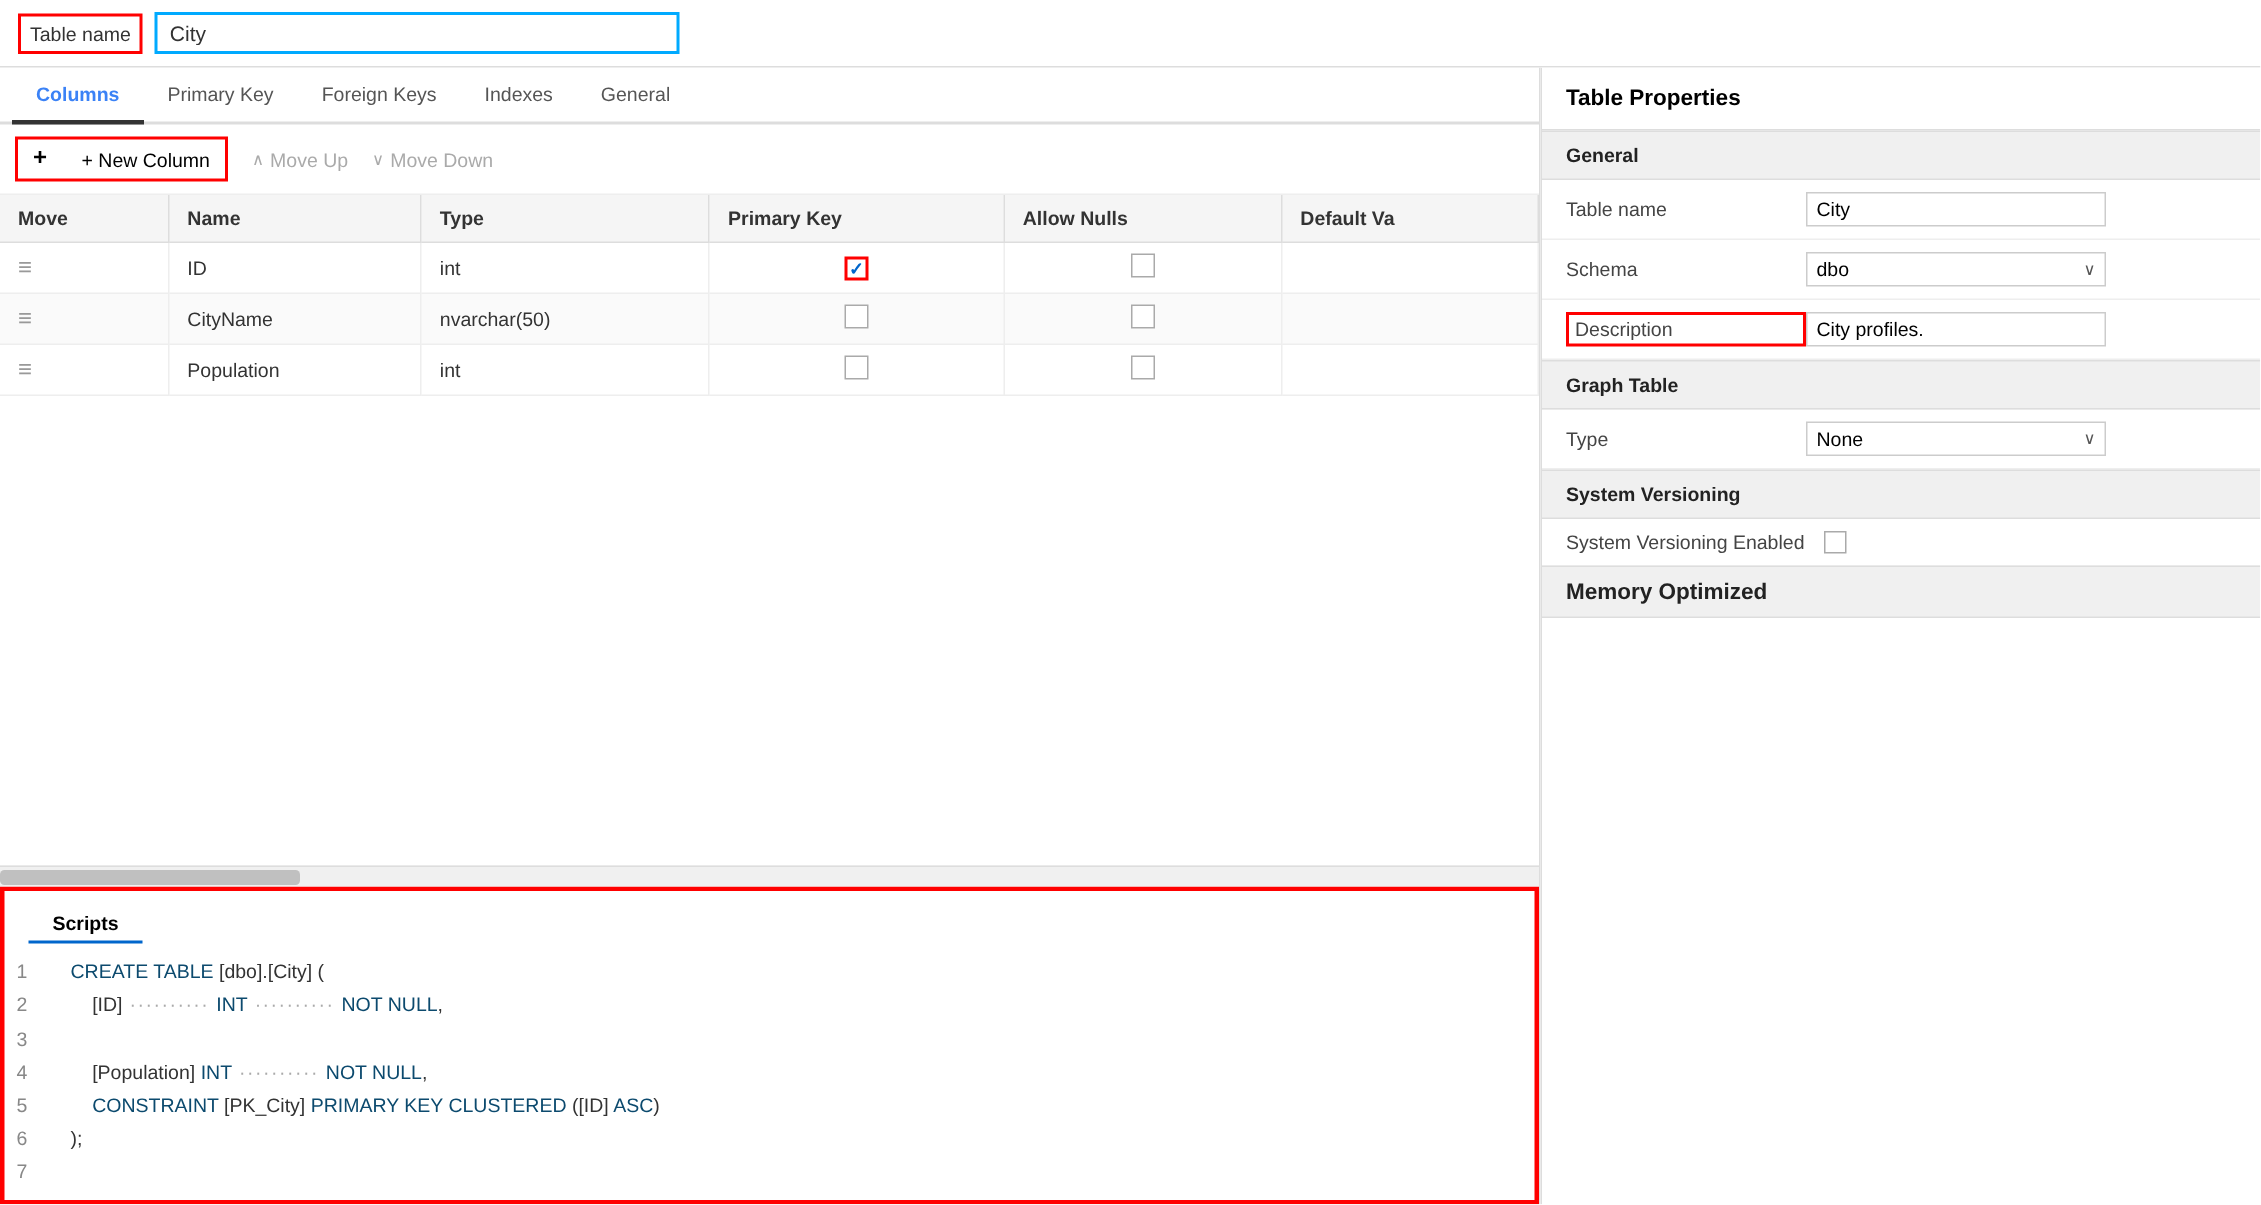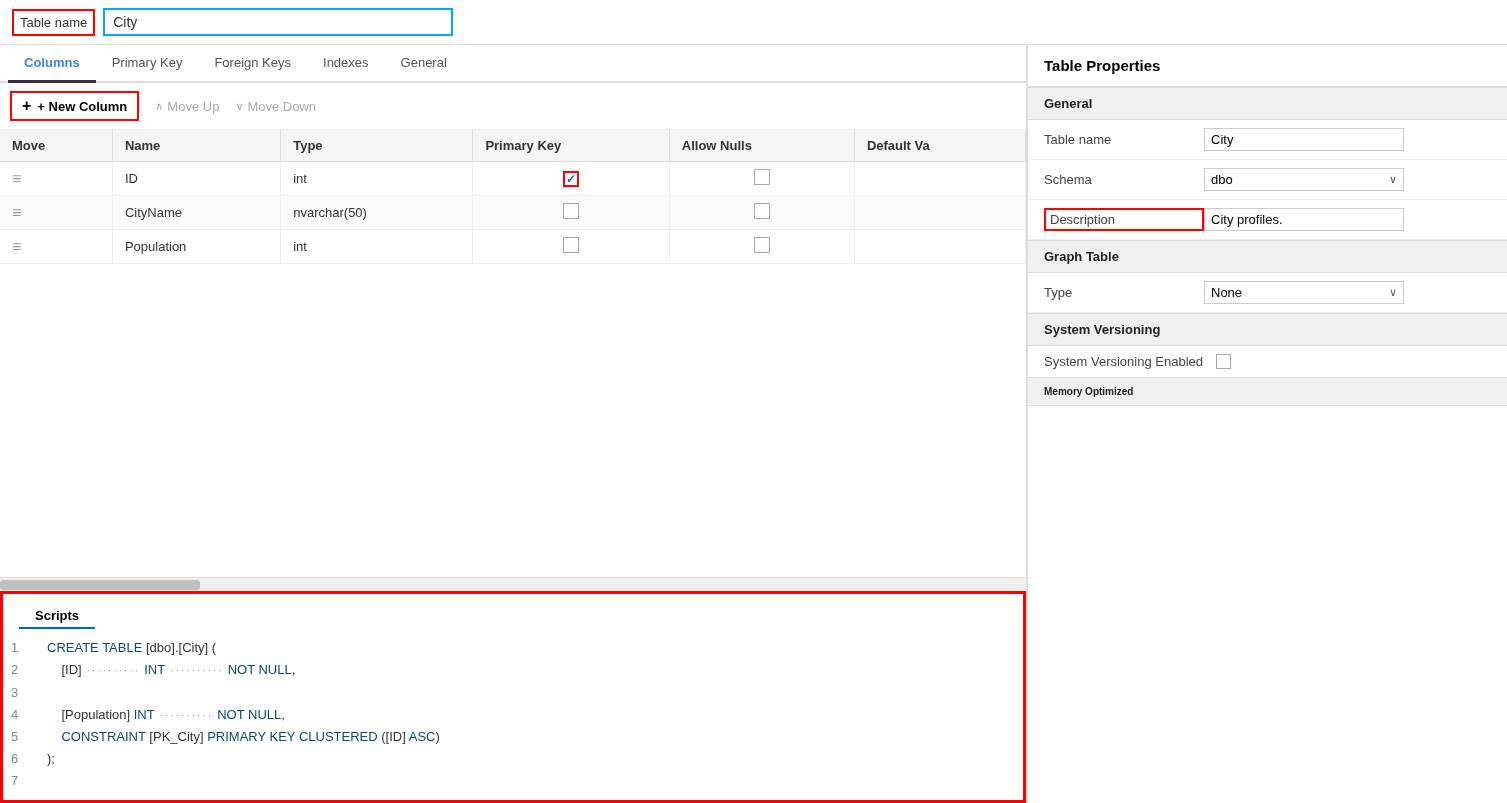--- a/index.html
+++ b/index.html
@@ -54,21 +54,21 @@
     .section-header { background: #f0f0f0; padding: 8px 16px; font-weight: 700; font-size: 13px; color: #222; border-bottom: 1px solid #ddd; border-top: 1px solid #ddd; }
     .prop-row { display: flex; align-items: center; padding: 8px 16px; border-bottom: 1px solid #eee; min-height: 36px; }
     .prop-label { width: 160px; color: #444; flex-shrink: 0; font-size: 13px; }
     .prop-label.highlighted { border: 2px solid red; padding: 2px 4px; }
     .prop-value { flex: 1; }
     .prop-input { border: 1px solid #ccc; padding: 3px 6px; font-size: 13px; width: 200px; }
     .prop-select { display: flex; align-items: center; border: 1px solid #ccc; padding: 3px 6px; font-size: 13px; width: 200px; justify-content: space-between; cursor: pointer; }
     .prop-select .chevron { font-size: 11px; color: #555; }
     .versioning-row { display: flex; align-items: center; padding: 8px 16px; gap: 12px; }
     .cb-small { width: 15px; height: 15px; border: 1px solid #aaa; display: inline-block; cursor: pointer; flex-shrink: 0; }
-    .mem-section { background: #f0f0f0; padding: 8px 16px; font-weight: 700; font-size: 10px; color: #222; border-bottom: 1px solid #ddd; border-top: 1px solid #ddd; }
+    .mem-section { background: #f0f0f0; padding: 8px 16px; font-weight: 700; font-size: 15px; color: #222; border-bottom: 1px solid #ddd; border-top: 1px solid #ddd; }
   </style>
 </head>
 <body>
 
 <div class="top-bar">
   <span class="table-name-label">Table name</span>
   <input class="table-name-input" type="text" value="City" style="">
 </div>
 
 <div class="main-area">
@@ -79,21 +79,21 @@
       <div class="tab active">Columns</div>
       <div class="tab">Primary Key</div>
       <div class="tab">Foreign Keys</div>
       <div class="tab">Indexes</div>
       <div class="tab">General</div>
     </div>
 
     <div class="toolbar">
       <button class="btn-new-col">
         <span class="plus">+</span>
-        <span style="margin-left:2px;font-weight:bold;">+ New Column</span>
+        <span style="margin-left:19px;">+ New Column</span>
       </button>
       <button class="move-btn">
         <span class="arrow">∧</span>
         <span>Move Up</span>
       </button>
       <button class="move-btn">
         <span class="arrow">∨</span>
         <span>Move Down</span>
       </button>
     </div>

